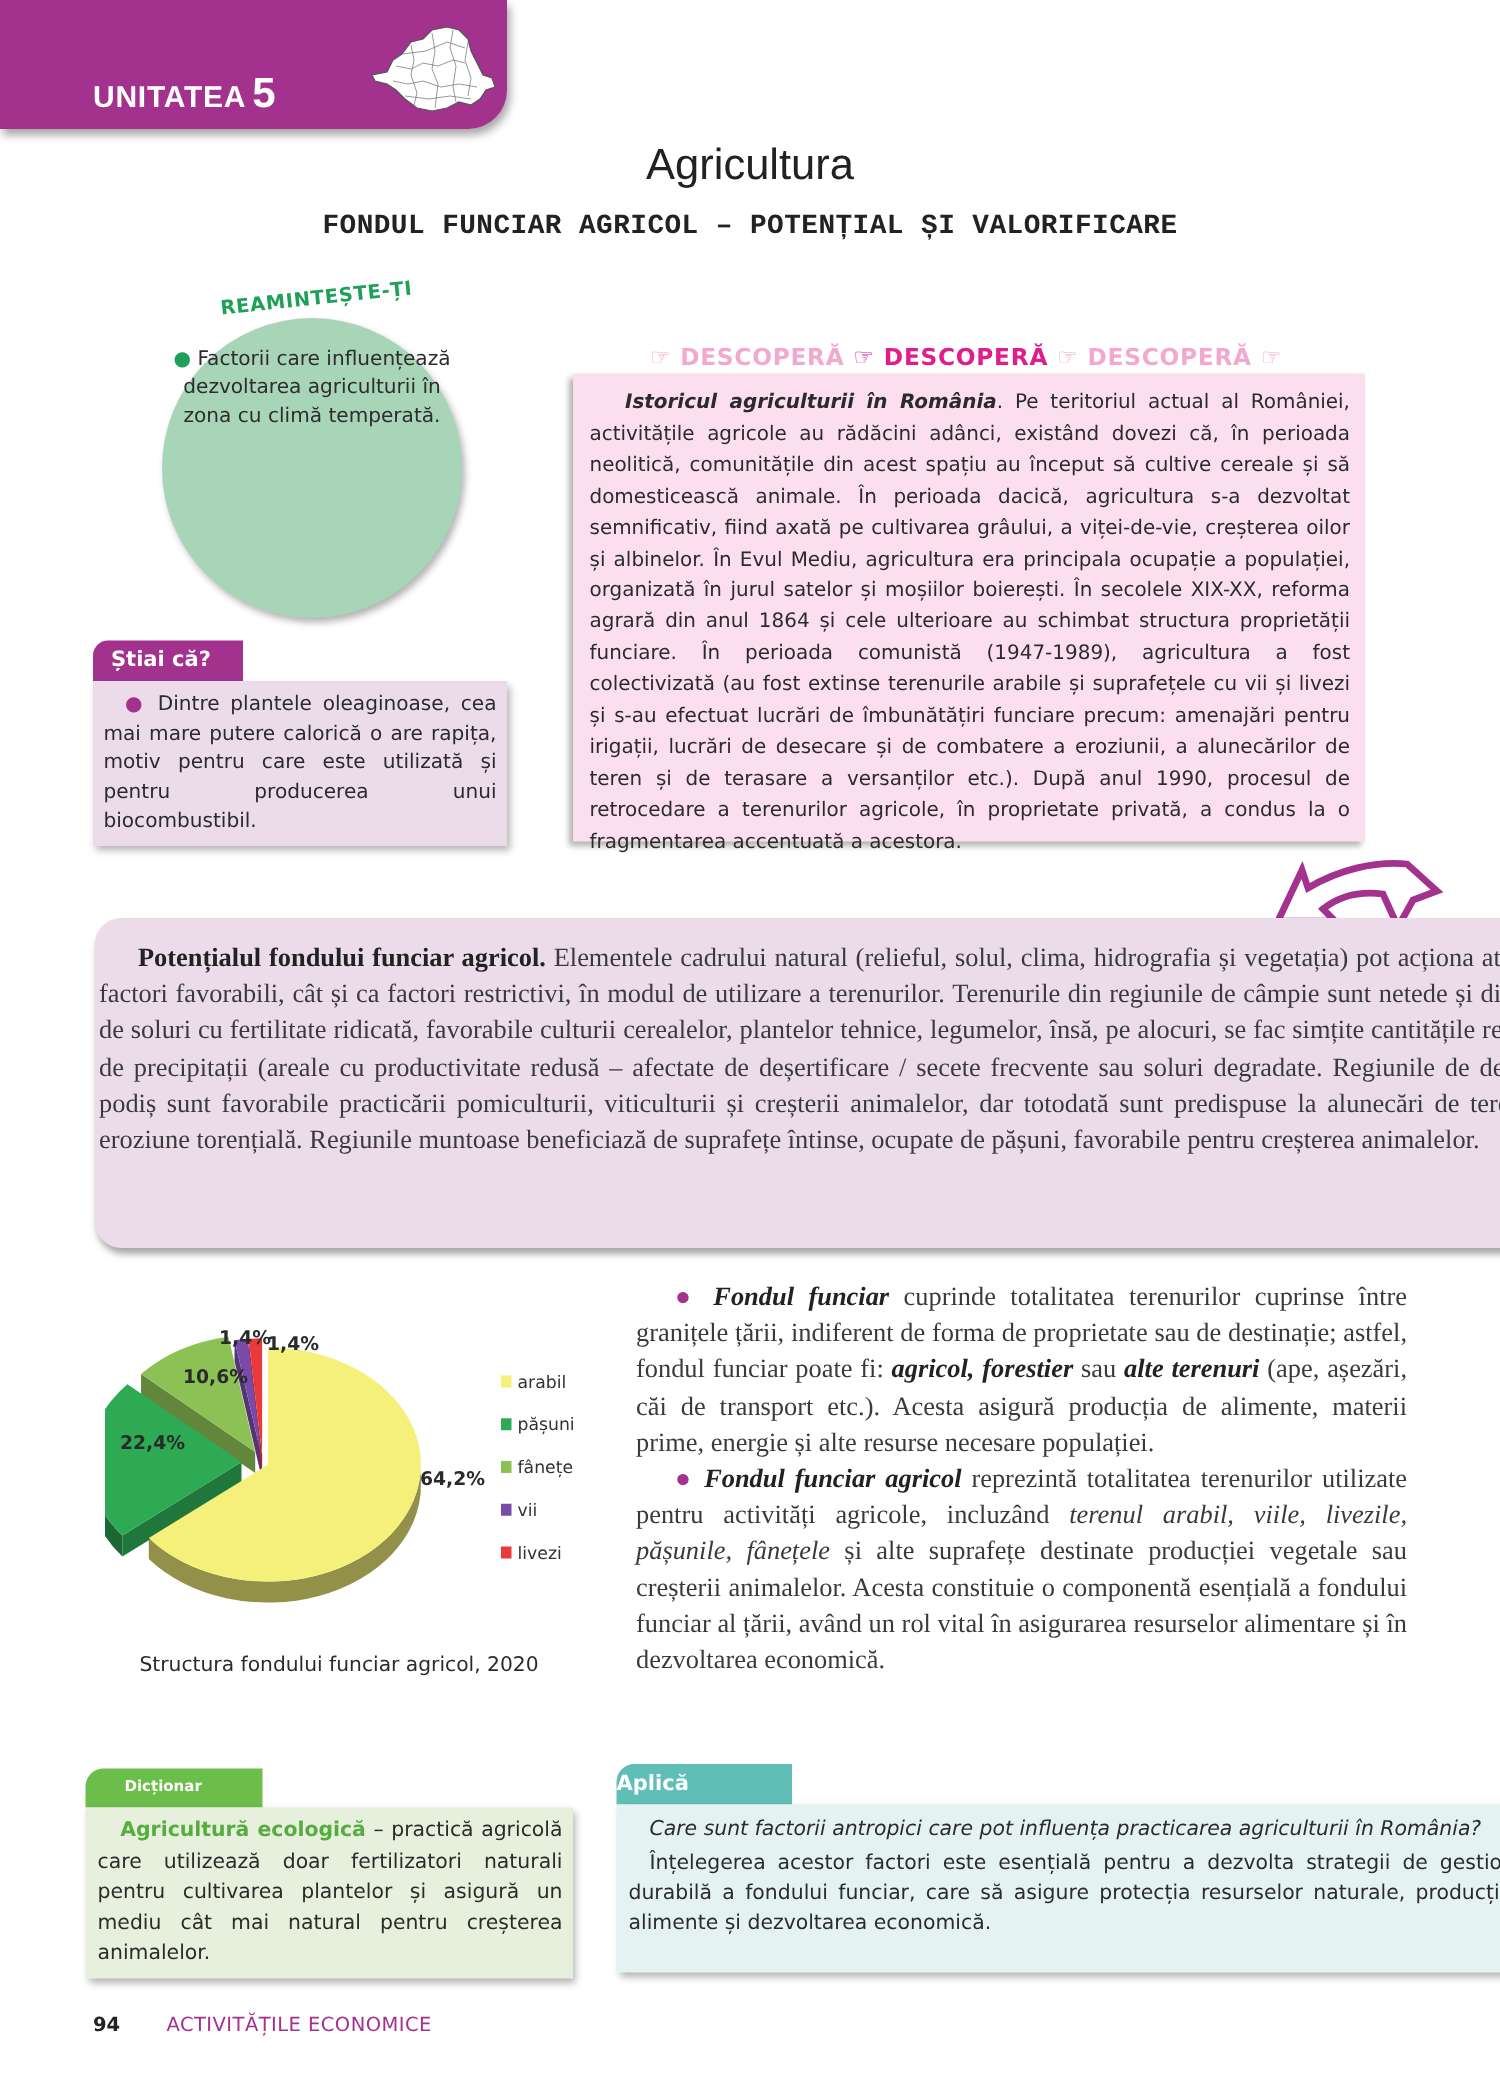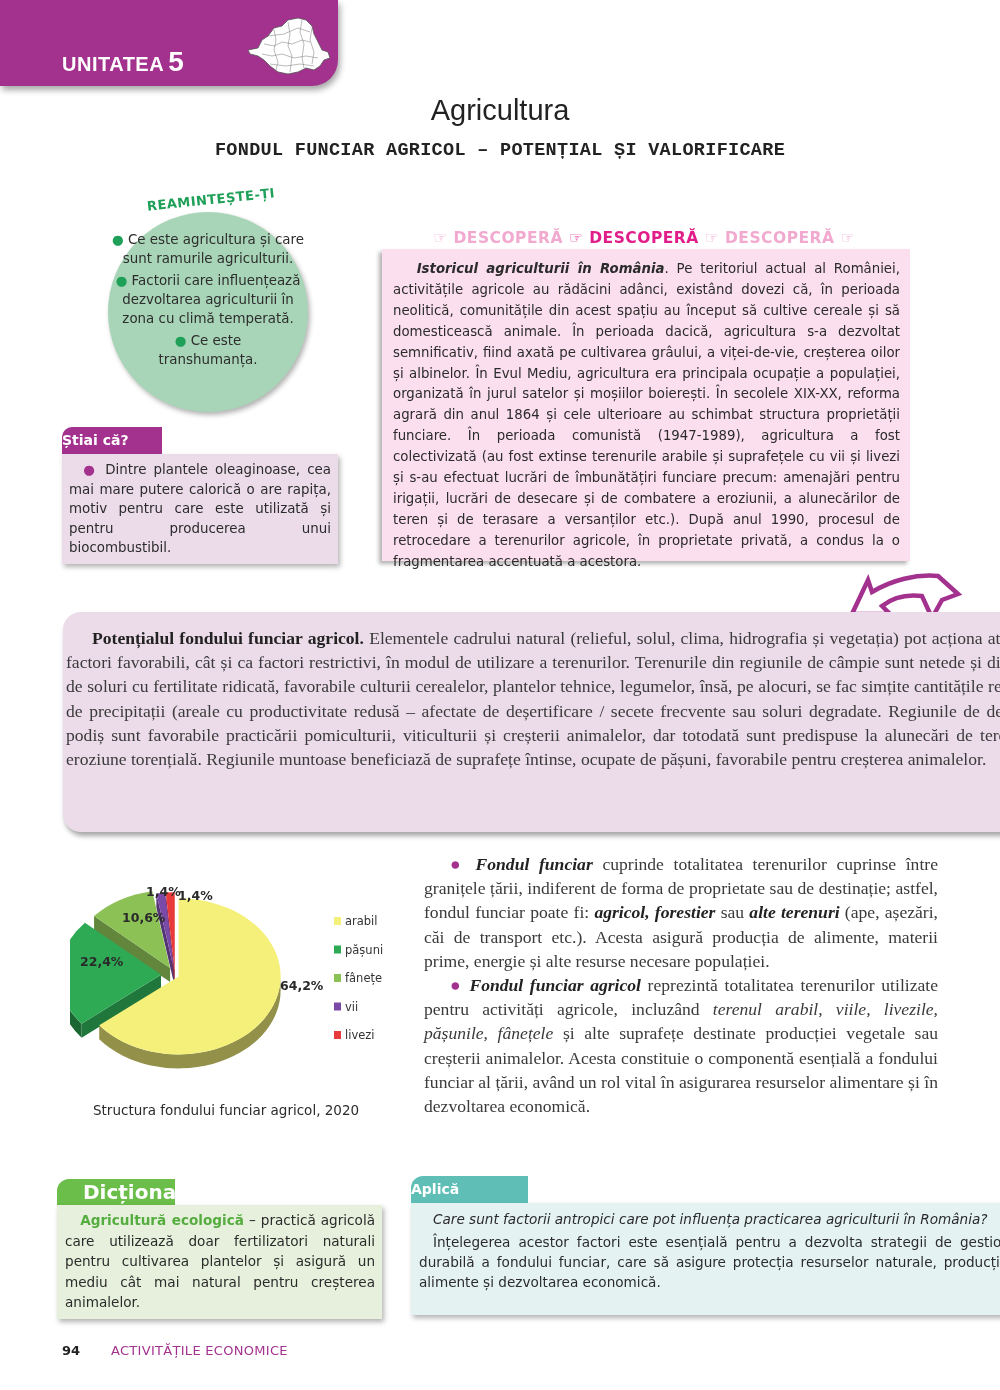--- a/index.html
+++ b/index.html
@@ -43,21 +43,21 @@
     position: absolute; left: 108px; top: 230px; width: 200px; text-align: center;
     font-size: 13.4px; line-height: 19px; color: #2d2d2d; font-family: "DejaVu Sans", sans-serif;
   }
   .remind-list p { margin-bottom: 3px; }
   .bullet-green { color: #1fa058; }
 
   
   .stiai-tab {
     position: absolute; left: 62px; top: 427px; width: 100px; height: 27px;
     background: #a3328f; border-top-left-radius: 10px; color: #fff;
-    font-weight: bold; font-size: 14px; line-height: 27px;
+    font-weight: bold; font-size: 14px; padding-left: 12px; line-height: 27px;
   }
   .stiai-box {
     position: absolute; left: 62px; top: 454px; width: 276px; height: 110px;
     background: #ecdcea; box-shadow: 2px 3px 5px rgba(0,0,0,0.3);
     padding: 6px 7px 0 7px; font-size: 13.4px; line-height: 19.5px; text-align: justify; color: #2b2b2b;
   }
   .bullet-purple { color: #a3328f; }
 
   
   .desc-header {
@@ -96,21 +96,21 @@
   .fond-text {
     position: absolute; left: 424px; top: 852px; width: 514px;
     font-family: "Liberation Serif", serif; font-size: 17.6px; line-height: 24.2px; text-align: justify; color: #3a3a3a;
   }
   .fond-text p { text-indent: 26px; }
   .fond-text b { color: #222; }
 
   
   .dict-tab {
     position: absolute; left: 57px; top: 1179px; width: 118px; height: 26px;
-    background: #6bbe4a; border-top-left-radius: 12px; color: #fff; font-weight: bold; font-size: 20px;
+    background: #6bbe4a; border-top-left-radius: 12px; color: #fff; font-weight: bold; font-size: 10px;
     padding-left: 26px; line-height: 26px;
   }
   .dict-box {
     position: absolute; left: 57px; top: 1205px; width: 325px; height: 114px;
     background: #e7f0dc; box-shadow: 2px 3px 5px rgba(0,0,0,0.3);
     padding: 5px 7px 0 8px; font-size: 13.6px; line-height: 20.5px; text-align: justify; color: #2b2b2b;
   }
   .dict-term { color: #55ad3f; font-weight: bold; }
 
   
@@ -152,23 +152,21 @@
     </g>
   </svg>
 </div>
 
 <div class="page-title">Agricultura</div>
 <div class="page-subtitle">FONDUL FUNCIAR AGRICOL – POTENȚIAL ȘI VALORIFICARE</div>
 
 <div class="remind-circle"></div>
 <div class="remind-title">REAMINTEȘTE-ȚI</div>
 <div class="remind-list">
-  <p><span class="bullet-green">●</span> <span>Ce este agricultura și care sunt ramurile agriculturii.</span></p>
   <p style="padding:0 2px;"><span class="bullet-green">●</span> <span>Factorii care influențează dezvoltarea agriculturii în zona cu climă temperată.</span></p>
-  <p style="padding:0 40px;"><span class="bullet-green">●</span> <span>Ce este transhumanța.</span></p>
 </div>
 
 <div class="stiai-tab">Știai că?</div>
 <div class="stiai-box">
   &nbsp;&nbsp;<span class="bullet-purple">●</span> <span>Dintre plantele oleaginoase, cea mai mare putere calorică o are rapița, motiv pentru care este utilizată și pentru producerea unui biocombustibil.</span>
 </div>
 
 <div class="desc-header">
   <span class="desc-hand">☞</span>
   <span class="desc-faint">DESCOPERĂ</span>

